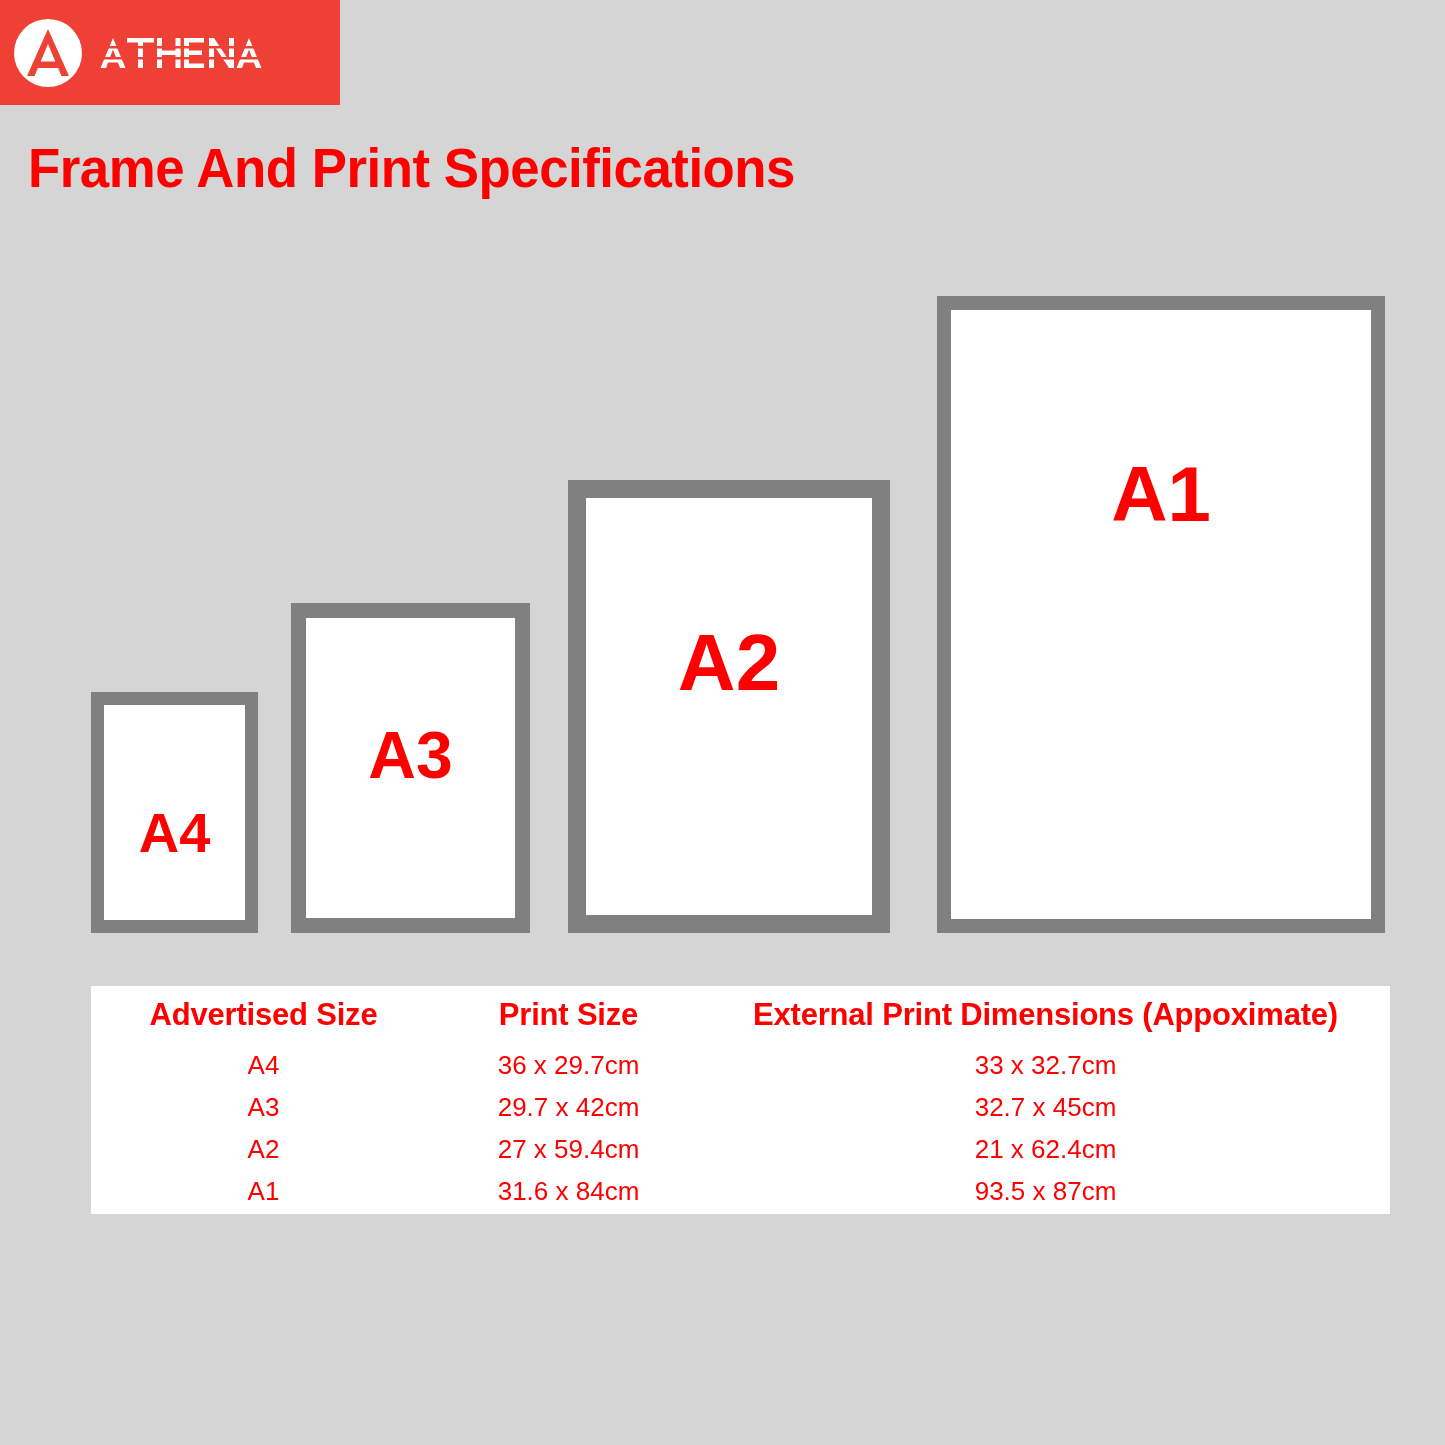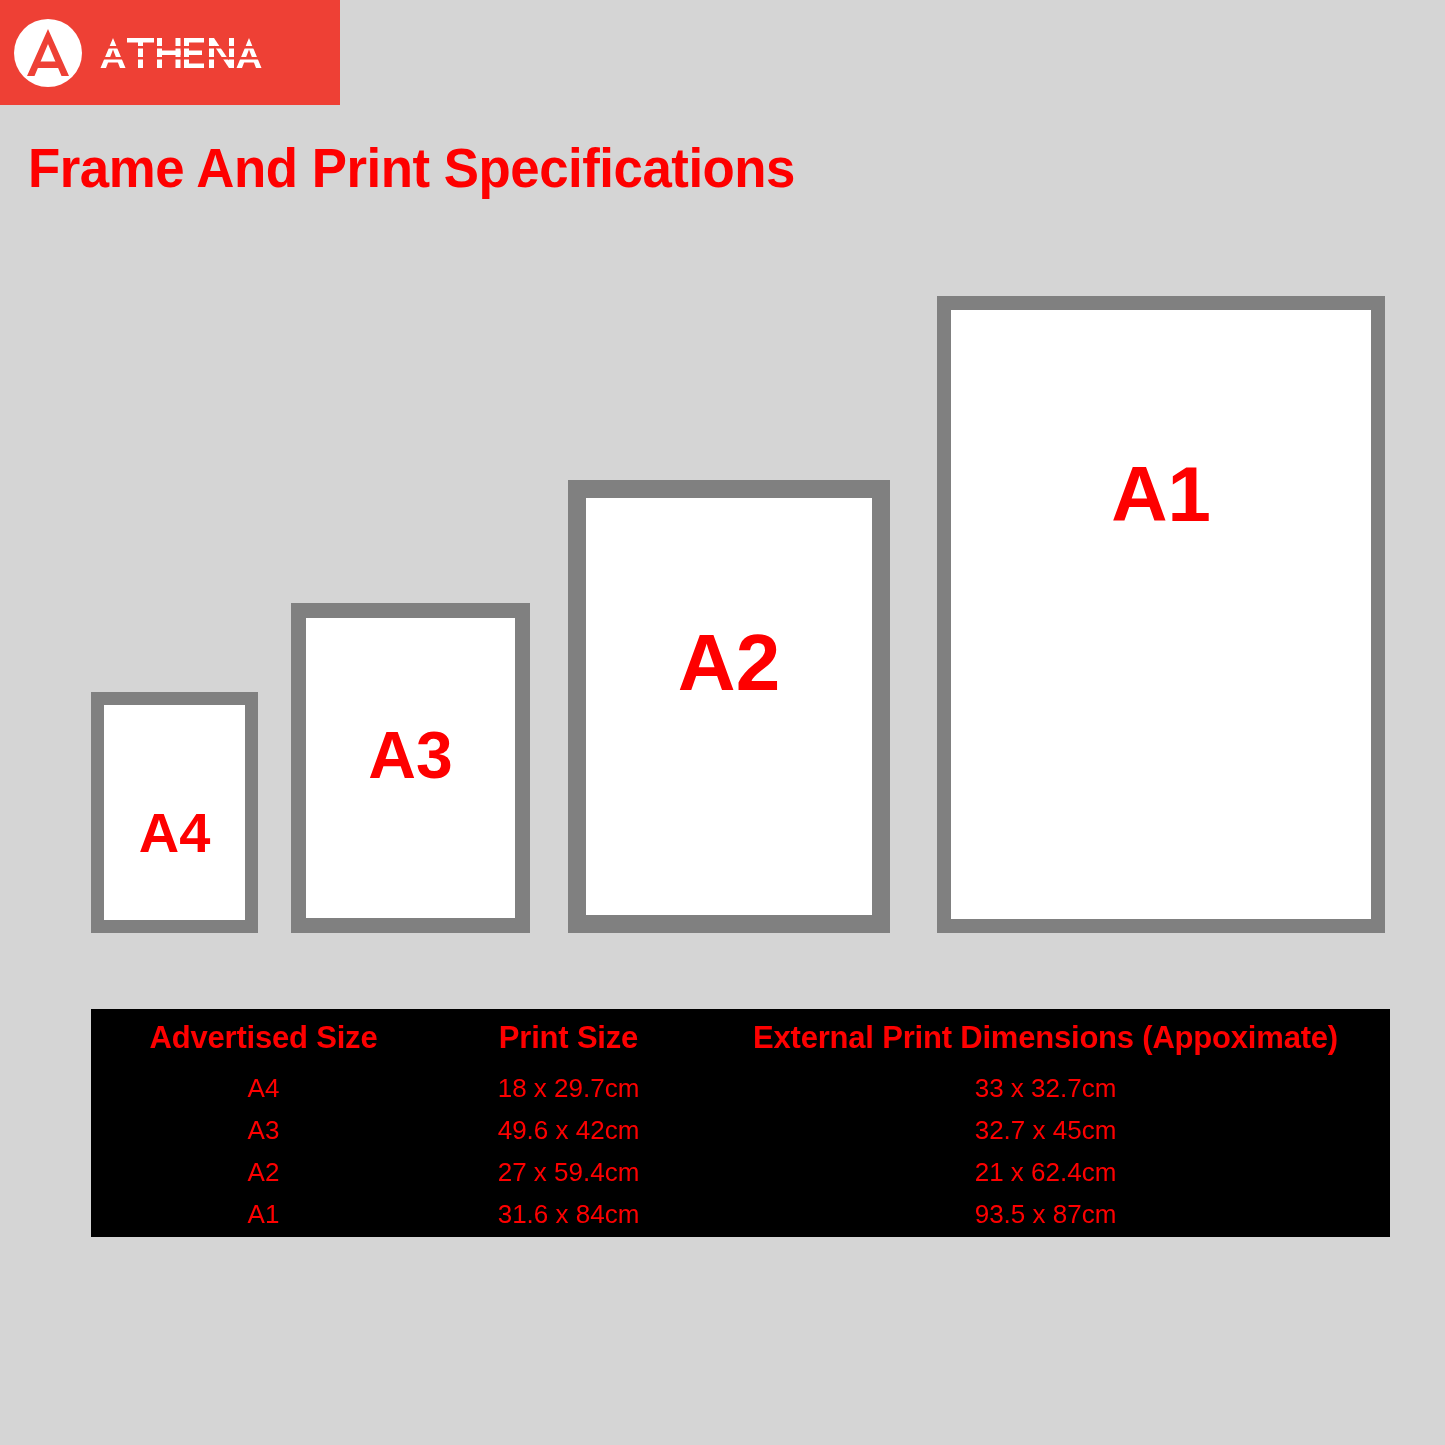--- a/index.html
+++ b/index.html
@@ -97,24 +97,24 @@
     left: 937px; top: 296px;
     width: 448px; height: 637px;
     border-width: 14px;
   }
   #frame-a1 .frame-label { top: 145px; font-size: 78px; }
 
   
   #spec-table {
     position: absolute;
     left: 91px;
-    top: 1009px;
+    top: 986px;
     width: 1299px;
     height: 228px;
-    background: #000000;
+    background: #ffffff;
     box-sizing: border-box;
   }
   #spec-table table {
     width: 100%;
     border-collapse: collapse;
     table-layout: fixed;
   }
   #spec-table th,
   #spec-table td {
     color: #fe0000;
@@ -214,26 +214,26 @@
     <thead>
       <tr>
         <th>Advertised Size</th>
         <th>Print Size</th>
         <th>External Print Dimensions (Appoximate)</th>
       </tr>
     </thead>
     <tbody>
       <tr>
         <td>A4</td>
-        <td>18 x 29.7cm</td>
+        <td>36 x 29.7cm</td>
         <td>33 x 32.7cm</td>
       </tr>
       <tr>
         <td>A3</td>
-        <td>49.6 x 42cm</td>
+        <td>29.7 x 42cm</td>
         <td>32.7 x 45cm</td>
       </tr>
       <tr>
         <td>A2</td>
         <td>27 x 59.4cm</td>
         <td>21 x 62.4cm</td>
       </tr>
       <tr>
         <td>A1</td>
         <td>31.6 x 84cm</td>

